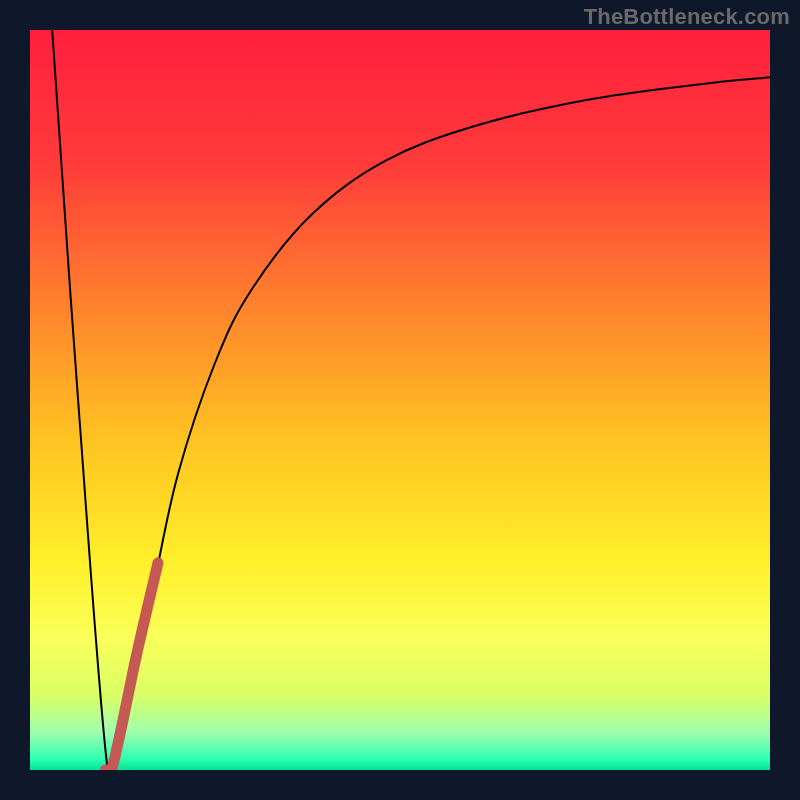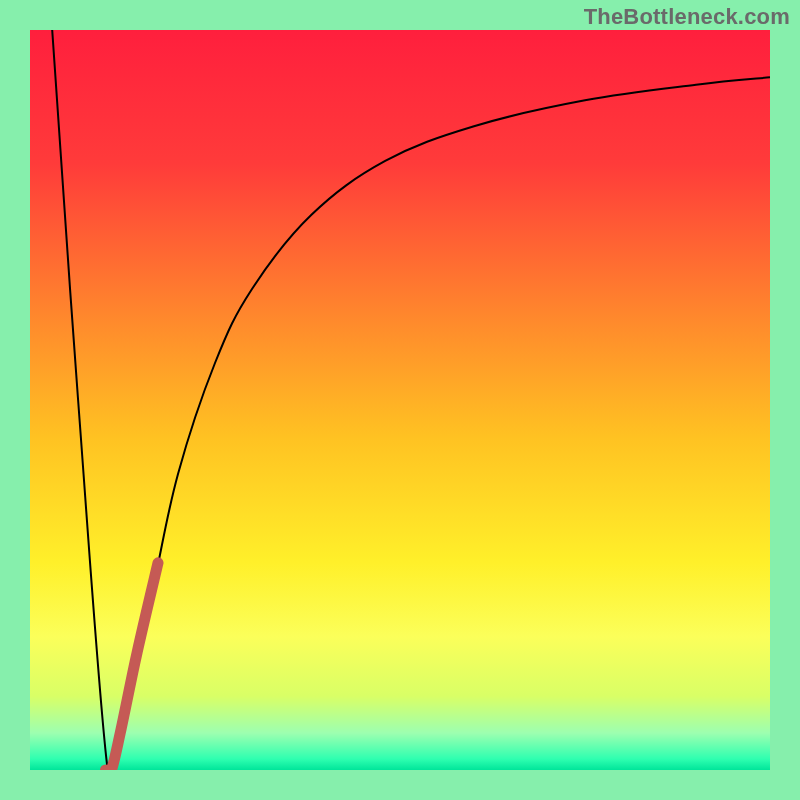--- a/index.html
+++ b/index.html
@@ -9,21 +9,21 @@
     height: 800px;
     background: #000;
     overflow: hidden;
   }
   .frame {
     position: absolute;
     left: 0;
     top: 0;
     width: 800px;
     height: 800px;
-    background: #86efac;
+    background: #0f172a;
   }
   .plot {
     position: absolute;
     left: 30px;
     top: 30px;
     width: 740px;
     height: 740px;
     overflow: hidden;
   }
   .watermark {

